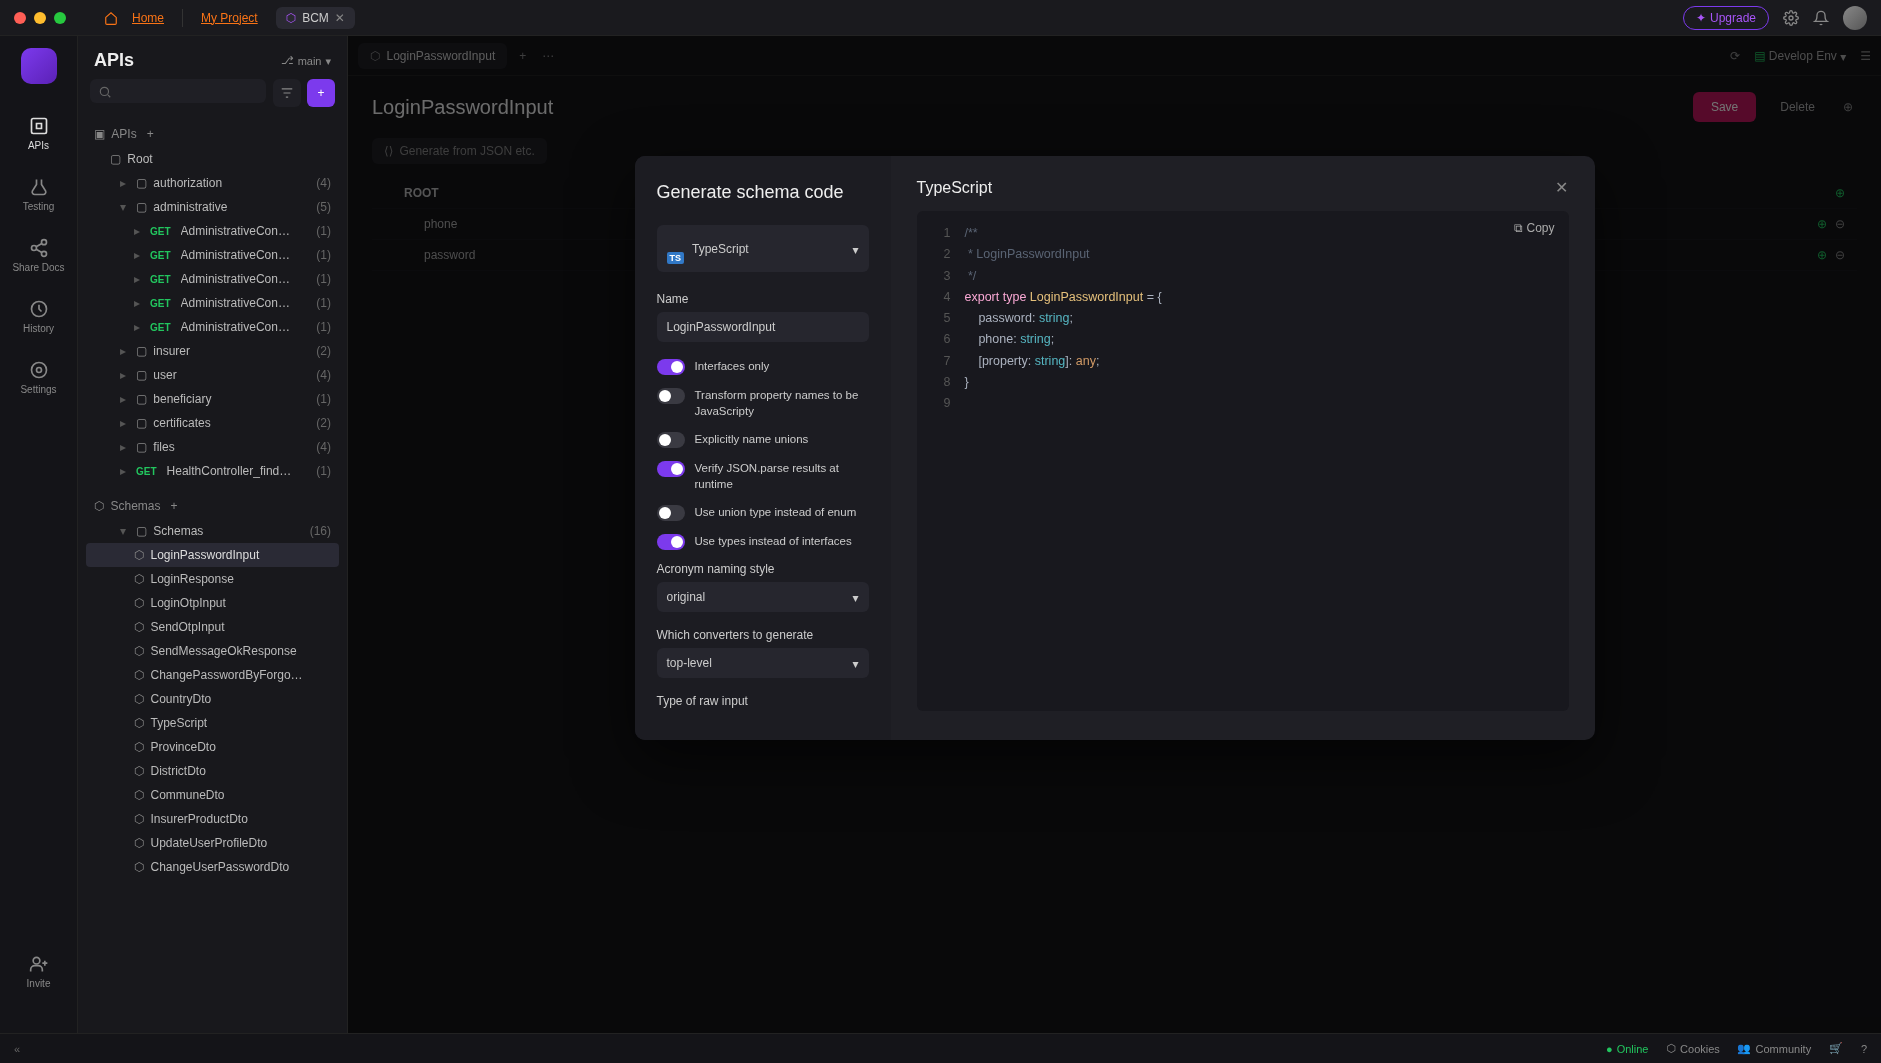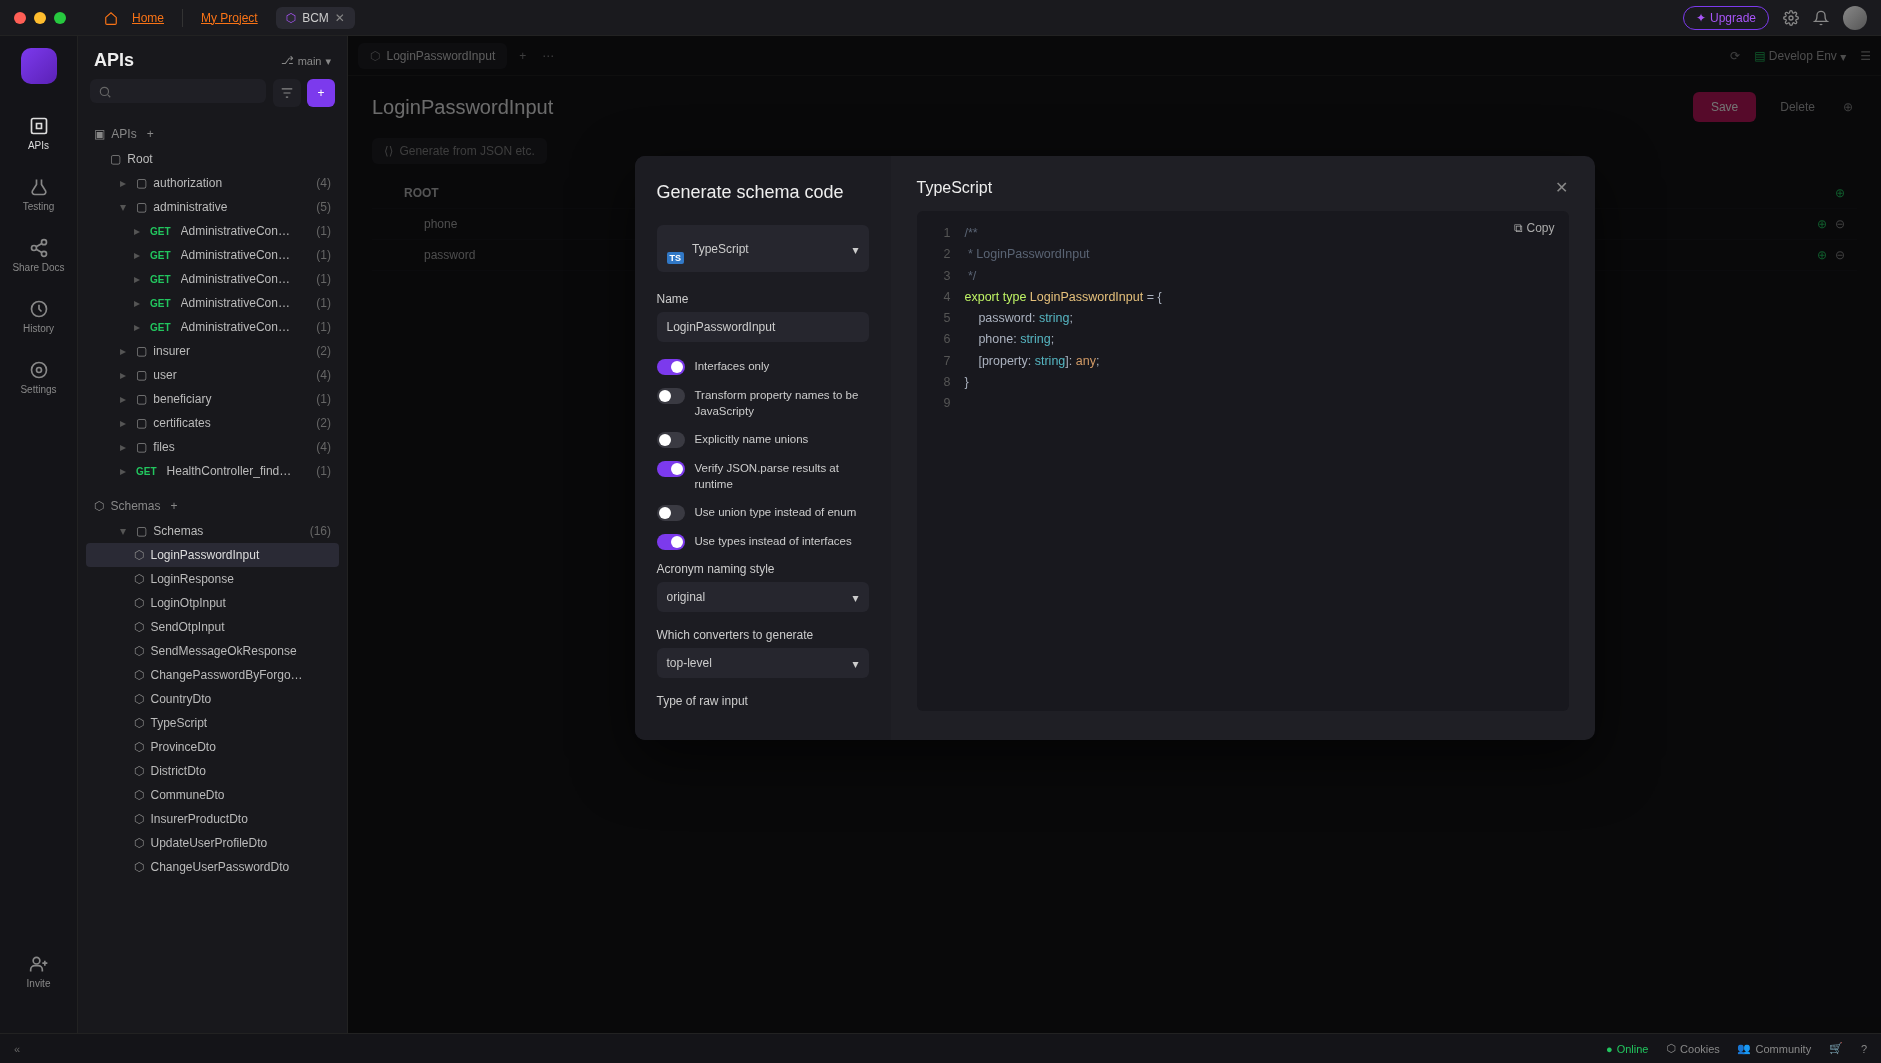--- a/index.html
+++ b/index.html
@@ -104,21 +104,21 @@
 .modal-right-head { display: flex; align-items: center; margin-bottom: 14px; }
 .modal-lang { font-size: 16px; color: #eee; }
 .modal-close { margin-left: auto; color: #888; cursor: pointer; font-size: 16px; }
 .code-box { background: #18181e; border-radius: 6px; height: 500px; position: relative; padding: 12px 14px; }
 .copy-btn { position: absolute; right: 14px; top: 10px; color: #aaa; display: flex; align-items: center; gap: 4px; font-size: 12px; cursor: pointer; }
 .code-lines { font-family: ui-monospace, "SF Mono", Menlo, monospace; font-size: 12.5px; line-height: 1.7; }
 .ln { display: flex; }
 .ln .num { width: 20px; text-align: right; color: #555; margin-right: 14px; user-select: none; }
 .ln .txt { white-space: pre; }
 .tok-com { color: #5a6474; }
-.tok-kw { color: #bef264; }
+.tok-kw { color: #f9a8d4; }
 .tok-type { color: #e5c07b; }
 .tok-str { color: #56b6c2; }
 .tok-name { color: #abb2bf; }
 .tok-punc { color: #abb2bf; }
 .tok-any { color: #d19a66; }
 
 
 .footer { height: 30px; background: #141418; border-top: 1px solid #222; display: flex; align-items: center; padding: 0 14px; gap: 16px; color: #888; font-size: 11px; }
 .footer .collapse { color: #666; }
 .footer .right { margin-left: auto; display: flex; gap: 18px; align-items: center; }

